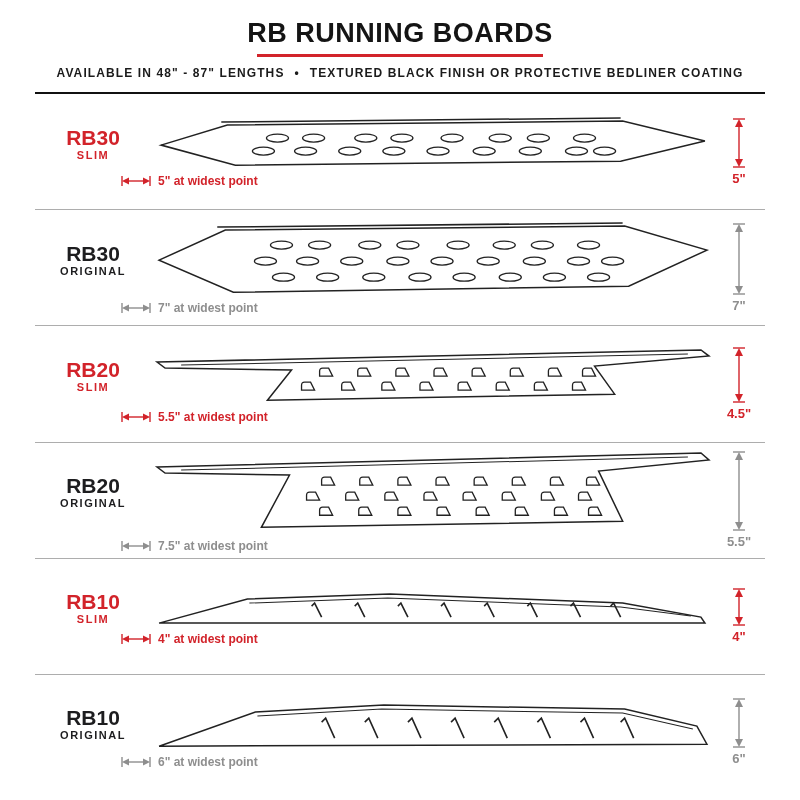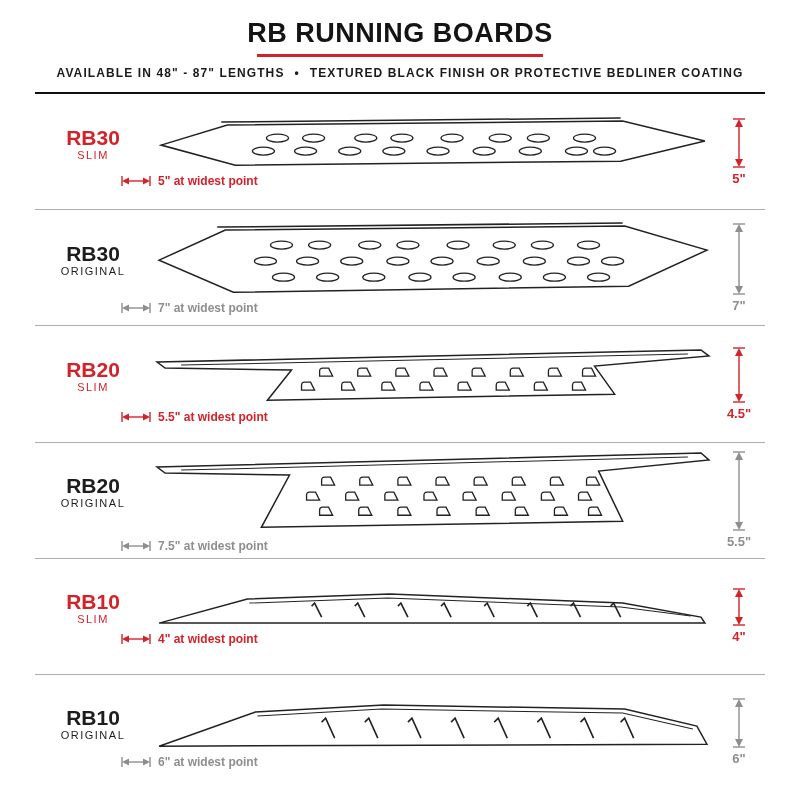--- a/index.html
+++ b/index.html
@@ -16,21 +16,21 @@
 
   
   .rows{flex:1;display:flex;flex-direction:column;}
   .row{flex:1;display:flex;align-items:center;min-height:0;padding:8px 0;}
   .row + .row{border-top:1px solid #adadad;}
   .row.slim{--dim:#d2232a;--model:#d2232a;}
   .row.original{--dim:#8e8e8e;--model:#1d1d1f;}
 
   .label-col{width:116px;flex:0 0 116px;text-align:center;padding-bottom:16px;}
   .model{font-size:21px;font-weight:800;color:var(--model);line-height:1.05;}
-  .variant{font-size:11px;font-weight:400;letter-spacing:1.5px;color:var(--model);}
+  .variant{font-size:11px;font-weight:700;letter-spacing:1.5px;color:var(--model);}
 
   .draw-col{flex:1;display:flex;flex-direction:column;min-width:0;}
   .draw-col svg.board{width:100%;height:auto;display:block;}
   .width-dim{display:flex;align-items:center;gap:7px;margin-top:3px;position:relative;left:-30px;color:var(--dim);font-size:12px;font-weight:700;}
   .width-dim svg{flex:0 0 auto;display:block;}
 
   .dim-col{width:52px;flex:0 0 52px;display:flex;flex-direction:column;align-items:center;gap:3px;color:var(--dim);}
   .dim-col .hlabel{font-size:13px;font-weight:800;}
 </style>
 </head>

